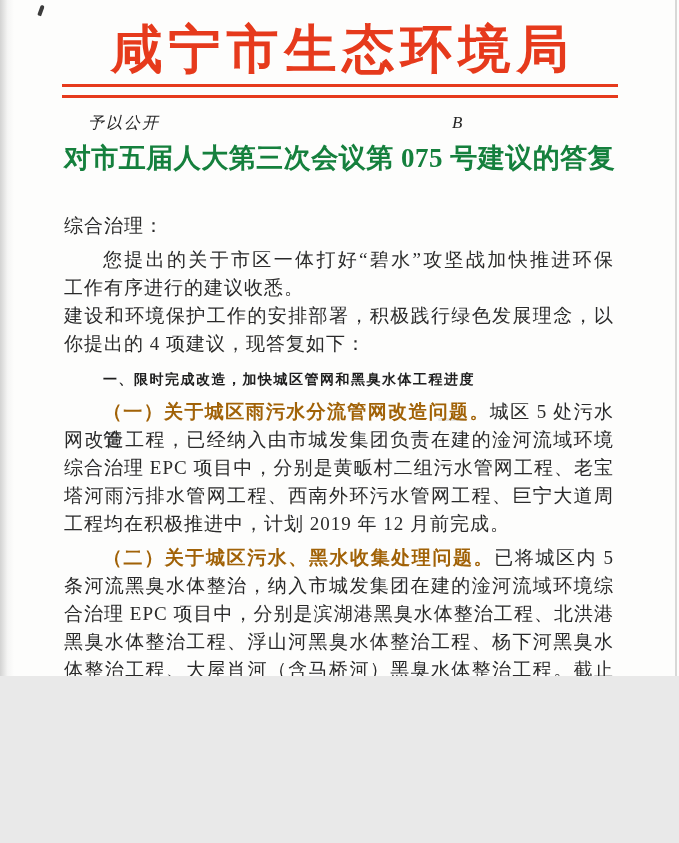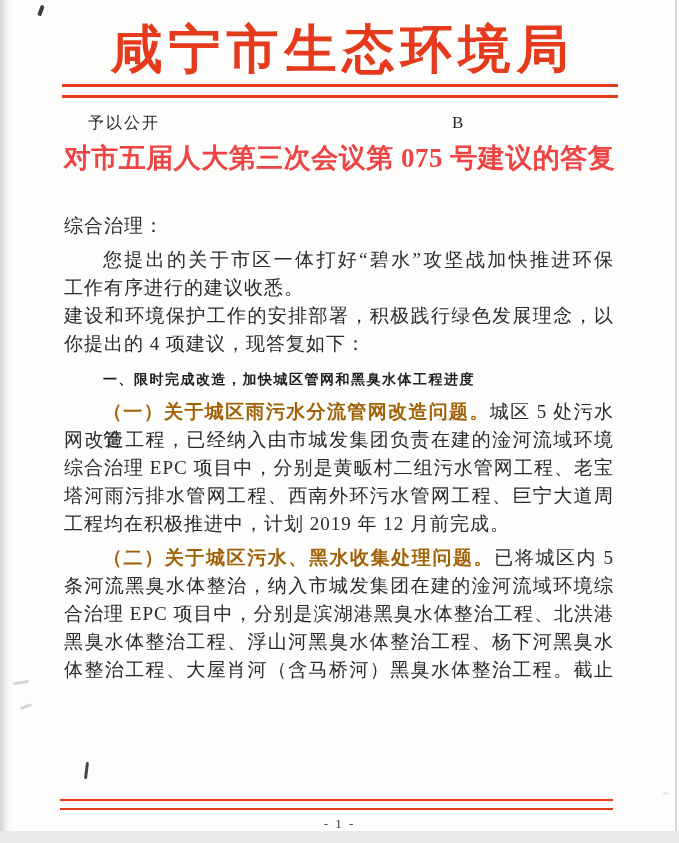--- a/index.html
+++ b/index.html
@@ -1,19 +1,19 @@
 <!DOCTYPE html>
 <html style="--red: #e63a1c; --ink: #262626;"><head>
 <meta charset="utf-8">
 <style>
   :root { --red: #e63a1c; --ink: #262626; }
   html, body { margin: 0; padding: 0; background: #e9e9e9; }
   .page {
     position: relative;
-    width: 679px; height: 831px;
+    width: 679px; height: 676px;
     margin: 0 auto;
     background: #fdfdfc;
     overflow: hidden;
     font-family: "Liberation Serif", "DejaVu Serif", serif;
     color: var(--ink);
   }
 
   
   .edge-left {
     position: absolute; left: 0; top: 0; bottom: 0; width: 14px;
@@ -50,31 +50,31 @@
     position: absolute; top: 84px; left: 62px; right: 61px;
     height: 8px; box-sizing: content-box;
     border-top: 3px solid var(--red);
     border-bottom: 3px solid var(--red);
     background: transparent;
   }
 
   
   .meta-row {
     position: absolute; top: 111px; left: 64px; right: 61px; height: 24px;
-    font-size: 16px; line-height: 24px;
+    font-size: 16px; line-height: 24px; font-style: italic;
   }
   .disclosure { position: absolute; left: 24px; letter-spacing: 2px; }
   .category { position: absolute; left: 388px; font-size: 17px; }
 
   
   .doc-title {
     position: absolute; top: 140px; left: 30px; right: 30px;
     margin: 0; text-align: center;
     font-size: 27px; line-height: 36px; font-weight: bold;
-    letter-spacing: 0.5px; color: #ef4444;
+    letter-spacing: 0.5px; color: #15803d;
     white-space: nowrap;
   }
 
   
   .doc-body {
     position: absolute; top: 212px; left: 64px; width: 550px;
     font-size: 19px;
   }
   .line {
     height: 28px; line-height: 28px;

